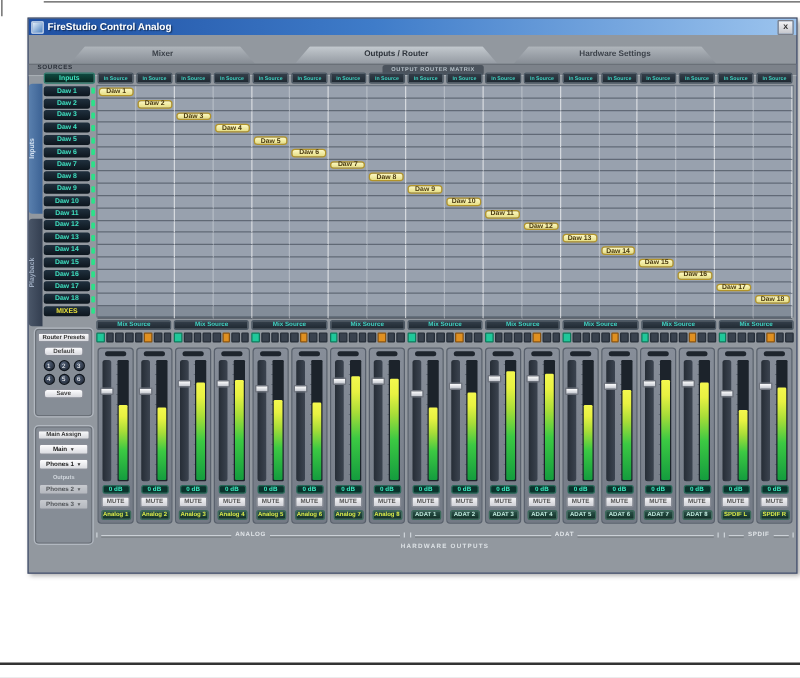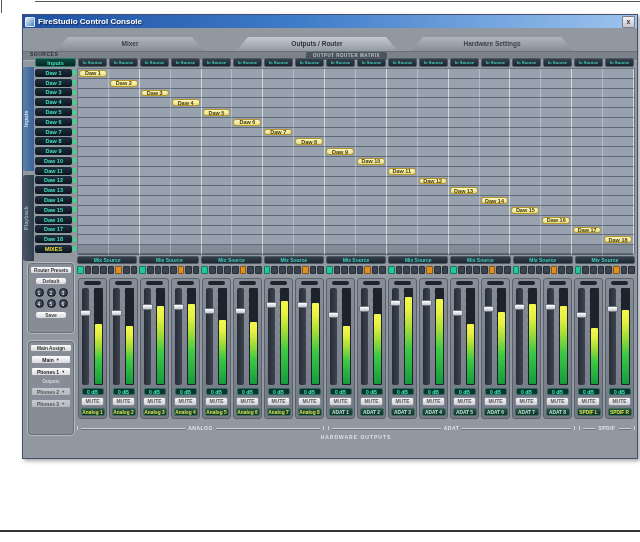--- a/index.html
+++ b/index.html
@@ -156,21 +156,21 @@
 <body>
 
 <div class="screen">
   <div class="deco-top-line"></div>
   <div class="deco-left-line"></div>
   <div class="deco-bottom-line"></div>
 
   <div class="window">
     <div class="titlebar">
       <span class="title-icon"></span>
-      <span class="title-text">FireStudio Control Console</span>
+      <span class="title-text">FireStudio Control Analog</span>
       <span class="close-btn">x</span>
     </div>
 
     <div class="tab mixer">Mixer</div>
     <div class="tab or">Outputs / Router</div>
     <div class="tab hs">Hardware Settings</div>
 
     <div class="banner">
       <span class="banner-label">OUTPUT ROUTER MATRIX</span>
     </div>

